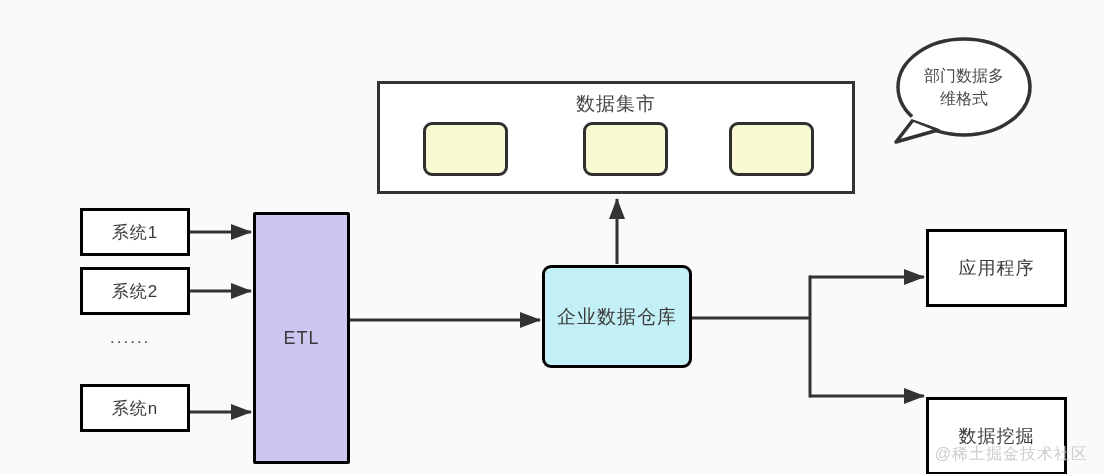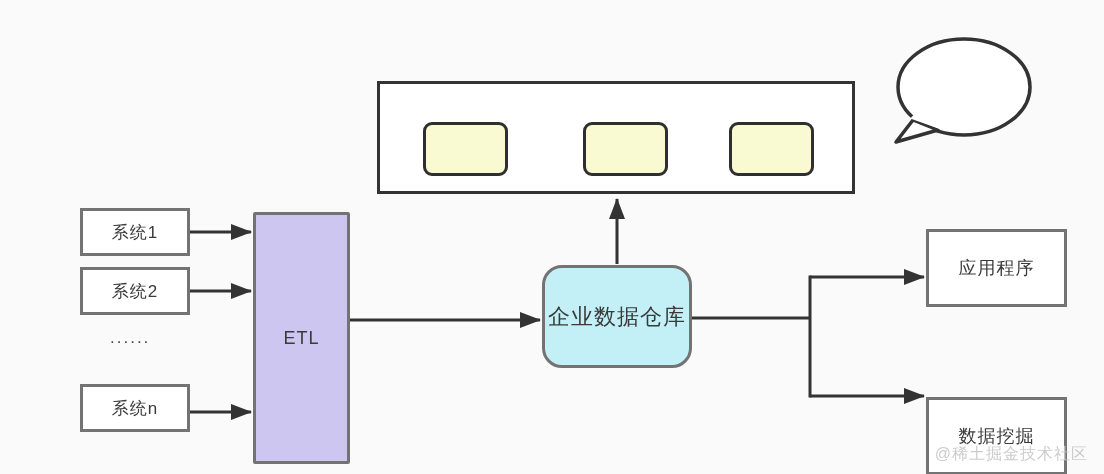--- a/index.html
+++ b/index.html
@@ -11,21 +11,21 @@
     position: relative;
     width: 1104px;
     height: 474px;
     background: #fafafa;
     overflow: hidden;
     color: #3a3a3a;
   }
   .box {
     position: absolute;
     box-sizing: border-box;
-    border: 3px solid #737373;
+    border: 3px solid #000000;
     background: #ffffff;
     display: flex;
     align-items: center;
     justify-content: center;
     font-size: 18px;
     color: #3a3a3a;
     letter-spacing: 1px;
   }
   .mart-container {
     left: 377px; top: 81px; width: 478px; height: 113px;
@@ -70,22 +70,22 @@
   }
   .etl-box {
     left: 253px; top: 212px; width: 97px; height: 252px;
     background: #cdc6f1;
     font-size: 18px;
     border-radius: 2px;
   }
   .warehouse-box {
     left: 542px; top: 265px; width: 150px; height: 103px;
     background: #c3f0f6;
-    border-radius: 20px;
-    font-size: 22px;
+    border-radius: 9px;
+    font-size: 19px;
   }
   .out-box {
     left: 926px; width: 141px; height: 78px;
     font-size: 18px;
   }
   .out-app  { top: 229px; }
   .out-mine { top: 358px; margin-top: 39px; }
   .bubble-text {
     position: absolute;
     left: 899px; top: 64px; width: 130px;
@@ -135,25 +135,30 @@
     <line x1="810" y1="396" x2="924" y2="396" stroke="#333333" stroke-width="3" marker-end="url(#arrow)"></line>
 
     <g>
       <ellipse cx="964" cy="87" rx="66" ry="48" fill="#ffffff" stroke="#333333" stroke-width="3.5"></ellipse>
       <path d="M 913 120 L 896 142 L 938 130 Z" fill="#ffffff" stroke="#333333" stroke-width="3.5" stroke-linejoin="round"></path>
       <path d="M 912 118 L 940 128 L 918 112 Z" fill="#ffffff" stroke="#ffffff" stroke-width="2"></path>
     </g>
   </svg>
 
   <div class="mart-container">
+    <div class="mart-title">数据集市</div>
     <div class="mart-cell cell-1"></div>
     <div class="mart-cell cell-2"></div>
     <div class="mart-cell cell-3"></div>
   </div>
 
+  <div class="bubble-text">
+    <div>部门数据多</div>
+    <div>维格式</div>
+  </div>
 
   <div class="box sys-box sys-1">
     <span>系统1</span>
   </div>
   <div class="box sys-box sys-2">
     <span>系统2</span>
   </div>
   <div class="ellipsis">......</div>
   <div class="box sys-box sys-n">
     <span>系统n</span>

